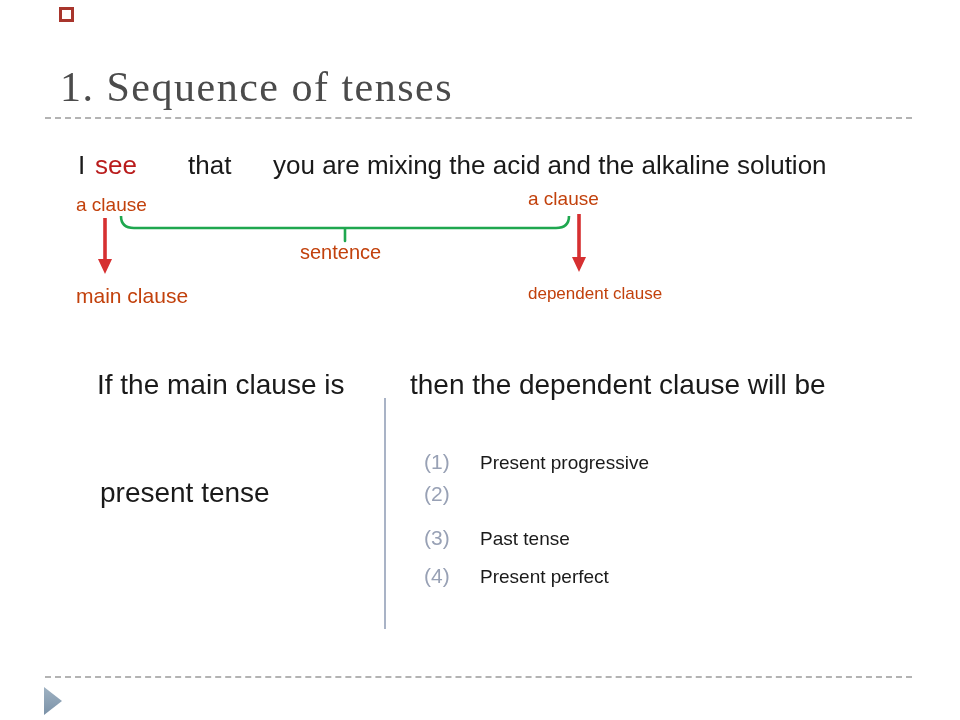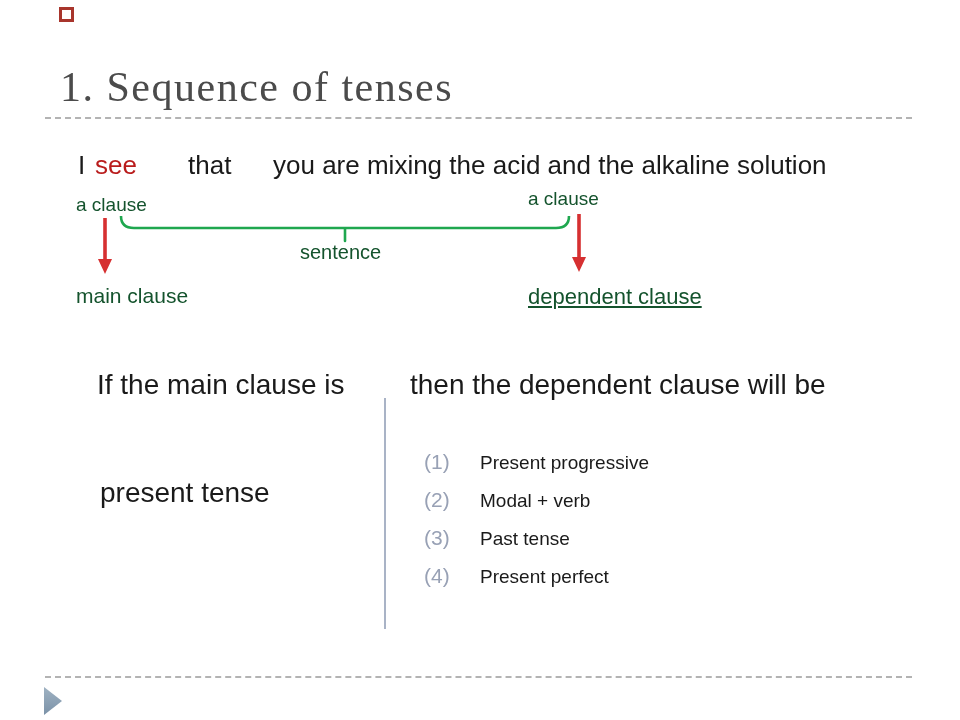--- a/index.html
+++ b/index.html
@@ -31,27 +31,27 @@
 
   
   .sentence-row{position:absolute;top:150px;left:0;width:960px;height:38px;
     font-size:26px;font-weight:500;white-space:nowrap;}
   .sentence-row .w{position:absolute;top:0;}
   .w-subj{left:78px;}
   .w-verb{left:95px;color:#b91c1c;}
   .w-conj{left:188px;}
   .w-rest{left:273px;}
 
-  .lbl{position:absolute;color:#14532d;white-space:nowrap;}
+  .lbl{position:absolute;color:#c2410c;white-space:nowrap;}
   .lbl-clause{font-size:19px;}
   .lbl-clause-left{left:76px;top:194px;}
   .lbl-clause-right{left:528px;top:188px;}
   .lbl-sentence{font-size:20px;left:300px;top:241px;}
   .lbl-main{font-size:21px;left:76px;top:284px;}
-  .lbl-dep{font-size:22px;left:528px;top:284px;text-decoration:underline;}
+  .lbl-dep{font-size:17px;left:528px;top:284px;}
 
   .brace-svg{position:absolute;left:119px;top:216px;}
   .arrow-svg{position:absolute;}
   .arrow-left{left:96px;top:217px;}
   .arrow-right{left:570px;top:213px;}
 
   
   .hdr{position:absolute;top:369px;font-size:28px;font-weight:500;white-space:nowrap;}
   .hdr-left{left:62px;margin-left:35px;}
   .hdr-right{left:410px;}
@@ -120,21 +120,20 @@
 
   <div class="left-value">present tense</div>
 
   <div class="option-list">
     <div class="option-row">
       <span class="option-num">(1)</span>
       <span class="option-text">Present progressive</span>
     </div>
     <div class="option-row">
       <span class="option-num">(2)</span>
-      <span class="option-text">Modal + verb</span>
     </div>
     <div class="option-row">
       <span class="option-num">(3)</span>
       <span class="option-text">Past tense</span>
     </div>
     <div class="option-row">
       <span class="option-num">(4)</span>
       <span class="option-text">Present perfect</span>
     </div>
   </div>

